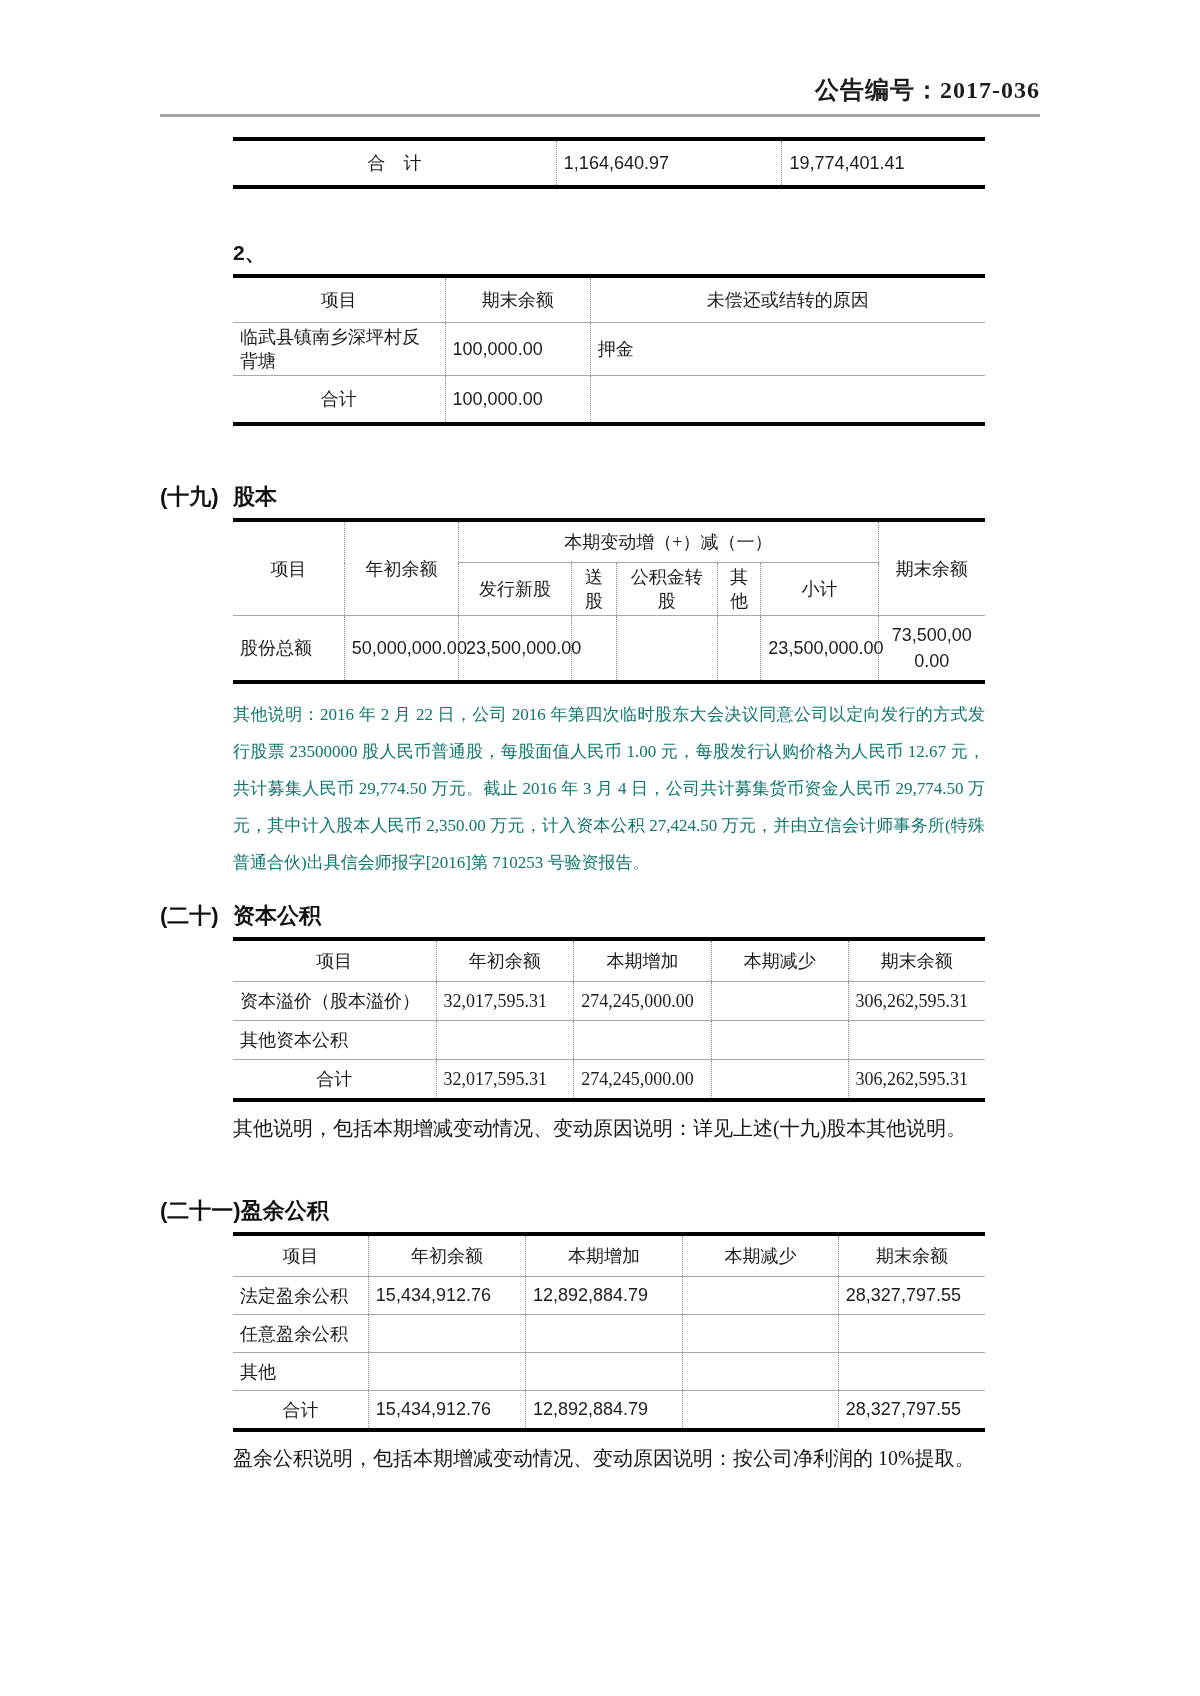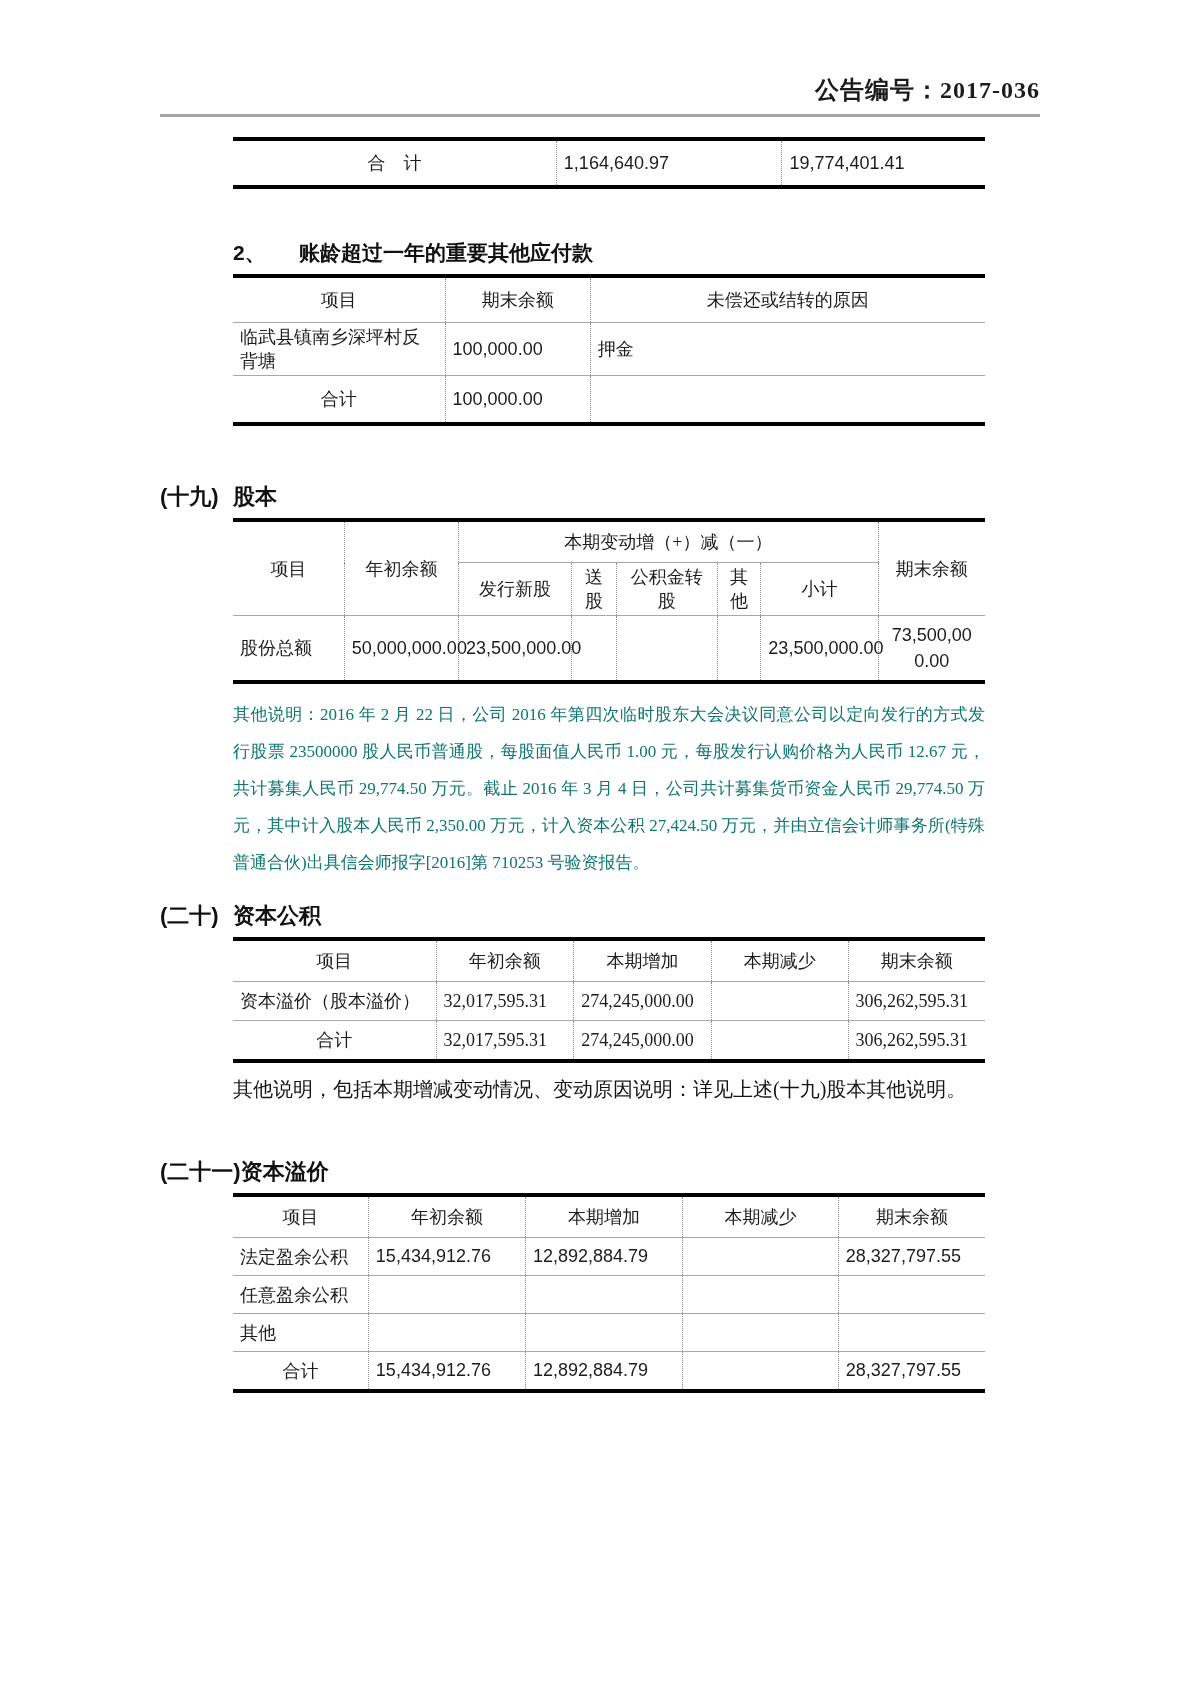--- a/index.html
+++ b/index.html
@@ -103,21 +103,20 @@
         <td class="r num">1,164,640.97</td>
         <td class="r num nr">19,774,401.41</td>
       </tr>
     </tbody>
       </table>
   </div>
 
   <section class="s2">
     <div class="sub-h">
       <span class="no">2、</span>
-      <span>账龄超过一年的重要其他应付款</span>
     </div>
     <div class="indent">
       <table class="fin t-pay">
         <colgroup>
             <col style="width:28.2%">
             <col style="width:19.3%">
             <col style="width:52.5%">
           </colgroup>
         <tbody>
             <tr>
@@ -210,36 +209,43 @@
           <th class="c nr">期末余额</th>
         </tr>
         <tr class="hr">
           <td class="l nl">资本溢价（股本溢价）</td>
           <td class="r num">32,017,595.31</td>
           <td class="r num">274,245,000.00</td>
           <td class="r num"></td>
           <td class="r num nr">306,262,595.31</td>
         </tr>
         <tr class="hr">
+          <td class="l nl">其他资本公积</td>
+          <td class="r num"></td>
+          <td class="r num"></td>
+          <td class="r num"></td>
+          <td class="r num nr"></td>
+        </tr>
+        <tr class="hr">
           <td class="c nl">合计</td>
           <td class="r num">32,017,595.31</td>
           <td class="r num">274,245,000.00</td>
           <td class="r num"></td>
           <td class="r num nr">306,262,595.31</td>
         </tr>
       </tbody>
         </table>
     </div>
     <p class="note">其他说明，包括本期增减变动情况、变动原因说明：详见上述(十九)股本其他说明。</p>
   </section>
 
   <section class="s21">
     <div class="sec-h">
       <span class="no">(二十一)</span>
-      <span>资本溢价</span>
+      <span>盈余公积</span>
     </div>
     <div class="indent">
       <table class="fin t-sur">
         <colgroup>
           <col style="width:18.0%">
             <col style="width:20.9%">
             <col style="width:20.9%">
             <col style="width:20.7%">
             <col style="width:19.5%">
         </colgroup>
@@ -275,15 +281,16 @@
         <tr class="hr">
           <td class="c nl">合计</td>
           <td class="r num">15,434,912.76</td>
           <td class="r num">12,892,884.79</td>
           <td class="r num"></td>
           <td class="r num nr">28,327,797.55</td>
         </tr>
       </tbody>
         </table>
     </div>
+    <p class="note">盈余公积说明，包括本期增减变动情况、变动原因说明：按公司净利润的 10%提取。</p>
   </section>
 
 </div>
 
 </body></html>

